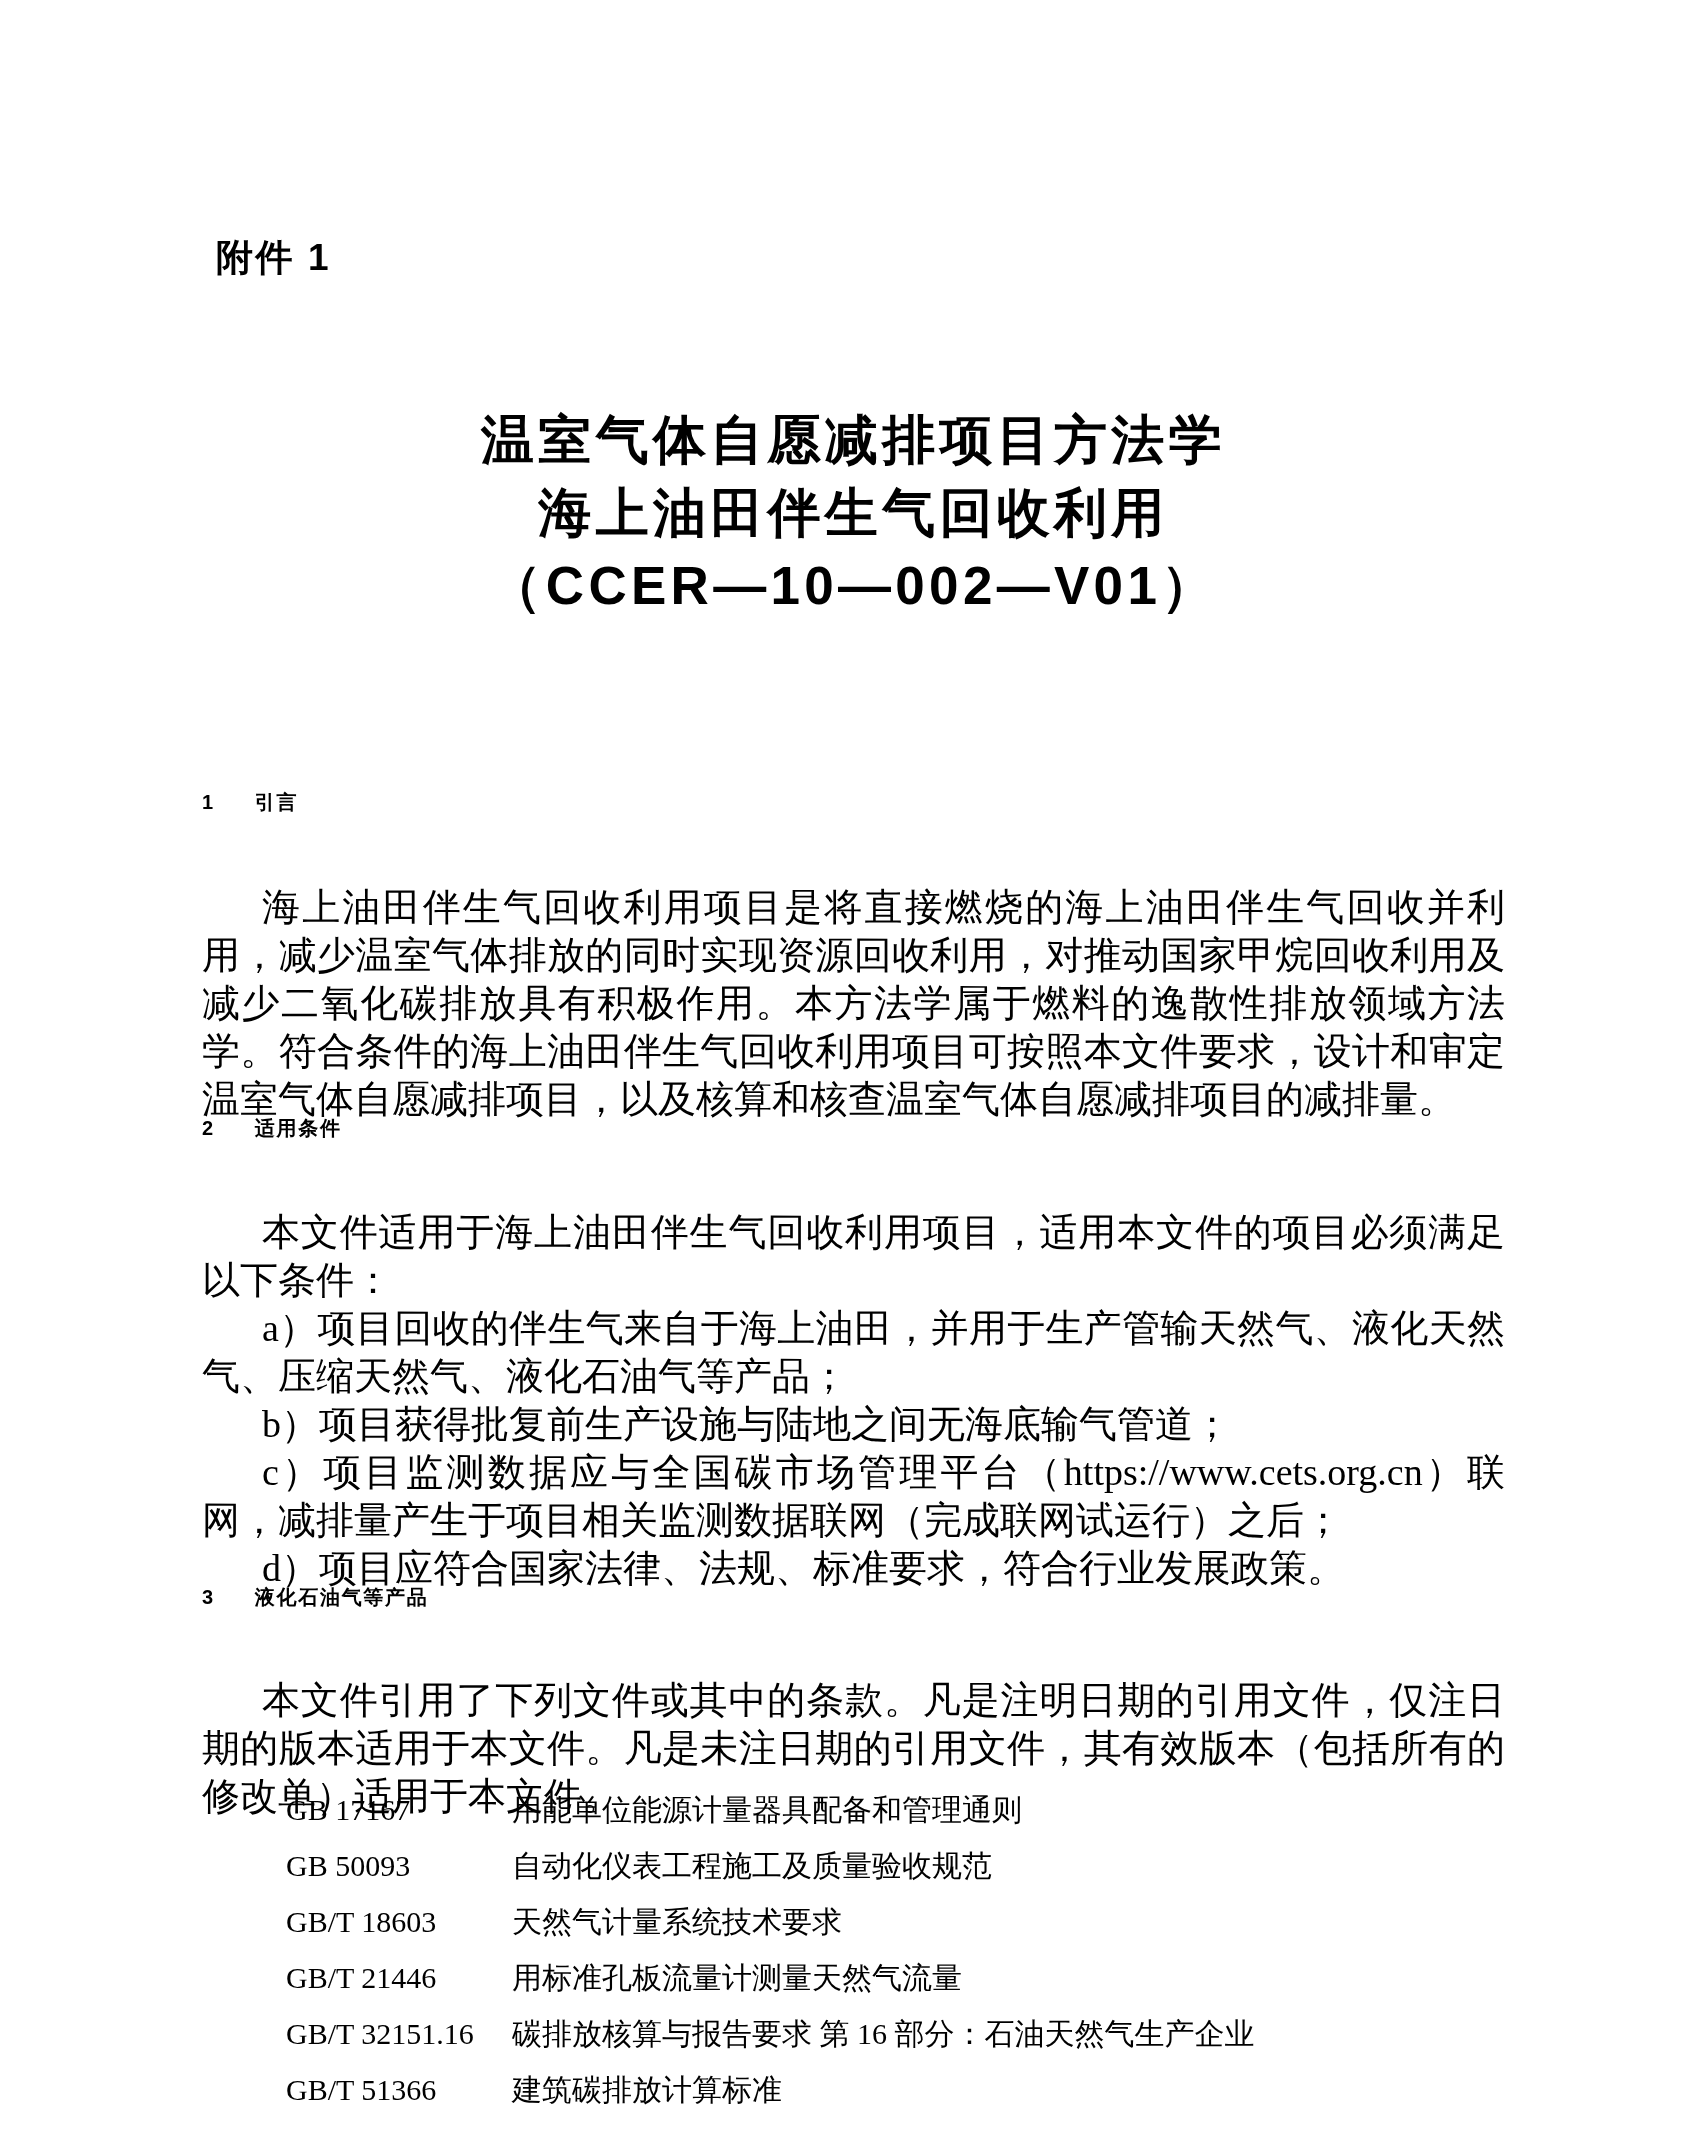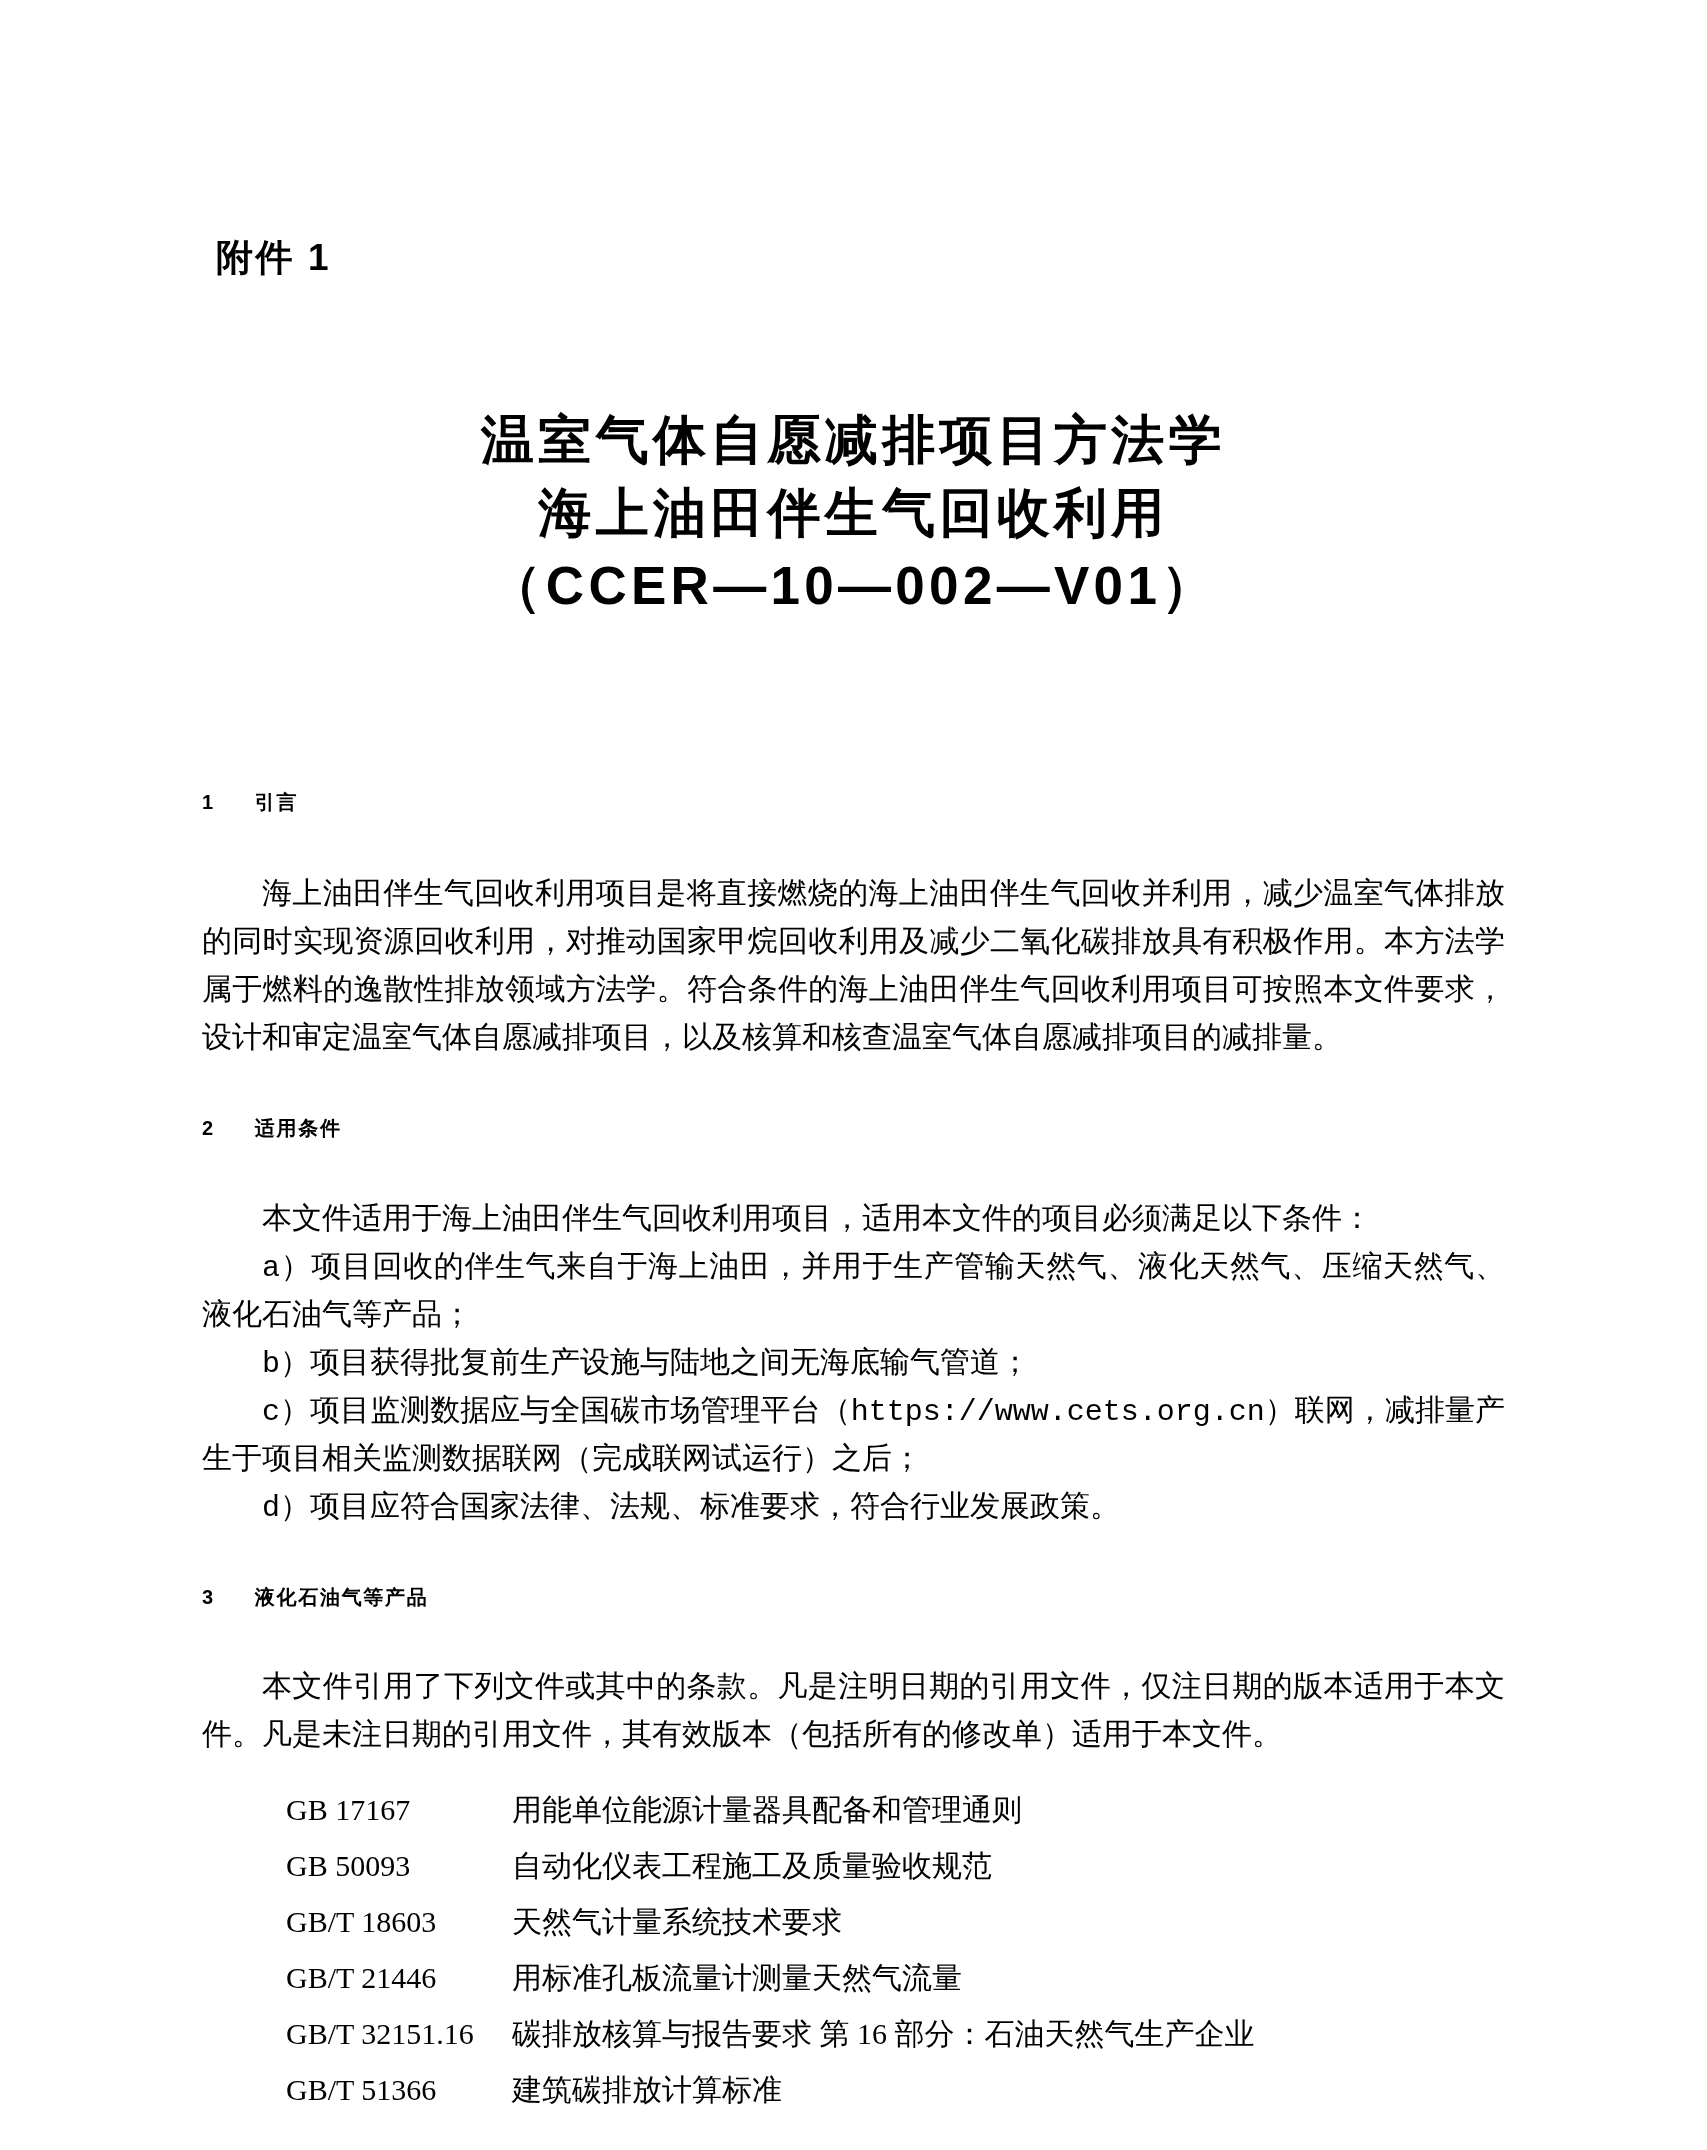--- a/index.html
+++ b/index.html
@@ -48,25 +48,26 @@
     white-space: nowrap;
   }
   .heading .hnum { margin-right: 40px; }
   .h1 { top: 790px; }
   .h2 { top: 1116px; }
   .h3 { top: 1585px; }
   .body-block {
     position: absolute;
     left: 202px;
     width: 1303px;
-    font-family: Liberation Mono, monospace;
-    font-size: 30px;
+    font-family: Liberation Serif, serif;
+    font-size: 38px;
     line-height: 48px;
     text-align: justify;
     text-align-last: left;
+    margin-top: 12px;
   }
   .body-block p {
     margin: 0;
     text-indent: 60px;
   }
   .p1 { top: 871px; }
   .s2 { top: 1196px; }
   .s3intro { top: 1664px; }
   .ref-list {
     position: absolute;

